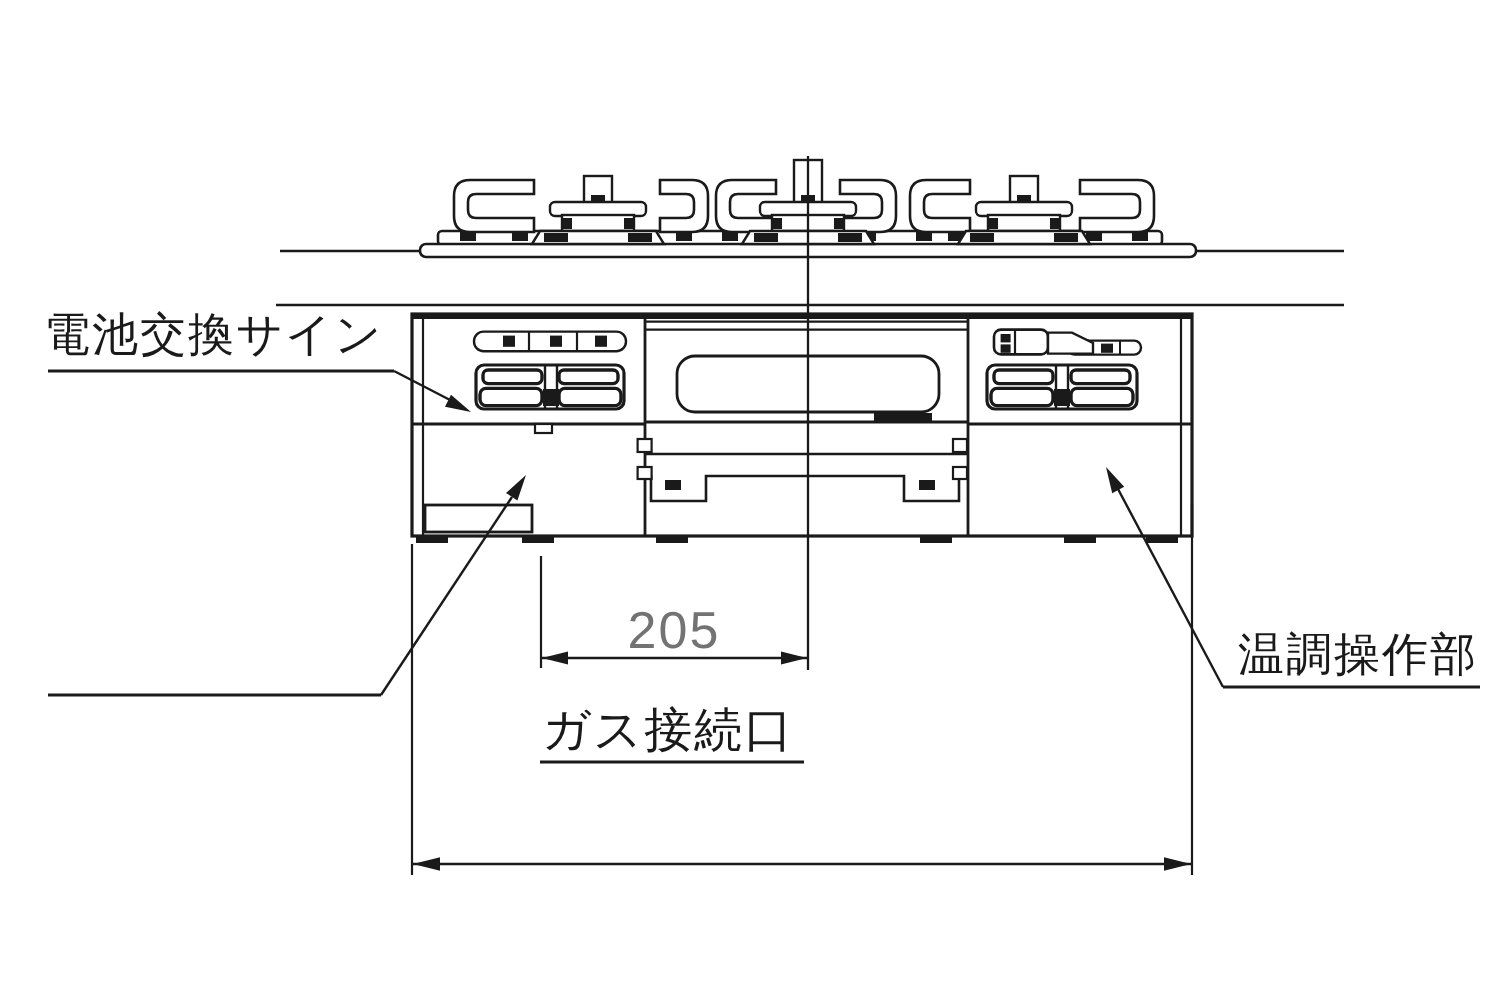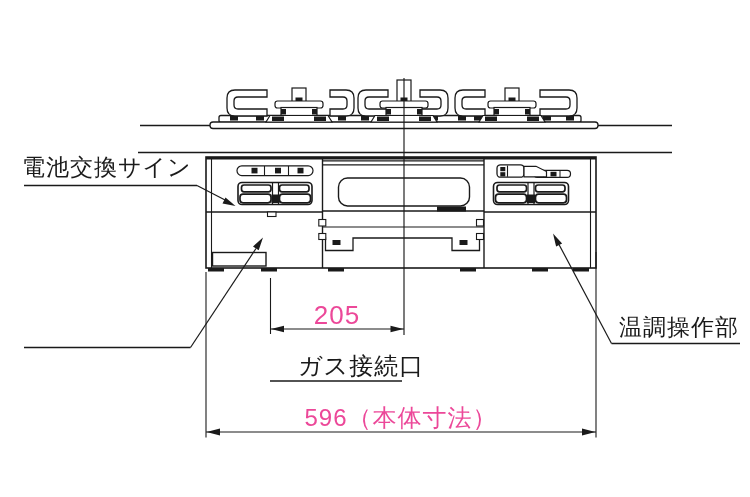--- a/index.html
+++ b/index.html
@@ -20,21 +20,21 @@
     letter-spacing:1px;
     white-space:nowrap;
     color:#1a1a1a;
   }
   .dimtext{
     position:absolute;
     font-family:"Liberation Sans","DejaVu Sans",sans-serif;
     letter-spacing:1px;
     text-align:center;
     white-space:nowrap;
-    color:#ec4899;
+    color:#737373;
   }
   .ln{stroke:#1a1a1a;fill:none;}
   .shape{stroke:#1a1a1a;fill:#ffffff;}
   .dark{fill:#1a1a1a;stroke:none;}
   .arrow{fill:#1a1a1a;stroke:none;}
 </style>
 </head>
 <body>
 
 <div class="canvas">
@@ -220,21 +220,20 @@
     <g>
       <path class="ln" stroke-width="1.4" d="M611.5,343.5 H740"></path>
       <path class="ln" stroke-width="1.2" d="M611.5,343.5 L559,244.5"></path>
       <polygon class="arrow" points="553,233.5 562.1,243.4 556.1,246.6"></polygon>
     </g>
   </svg>
 
   <div class="callout" style="left:22px;top:155px;">電池交換サイン</div>
 
 
-  <div class="callout" style="left:271px;top:353px;font-size:24px;margin-left:27px;">ガス接続口</div>
+  <div class="callout" style="left:271px;top:353px;font-size:24px;">ガス接続口</div>
 
   <div class="callout" style="left:619px;top:315px;text-align:right;">温調操作部</div>
 
   <div class="dimtext" style="left:270px;width:134px;top:300px;font-size:26px;">205</div>
 
-  <div class="dimtext" style="left:206px;width:390px;top:402px;font-size:24px;">596（本体寸法）</div>
 
 </div>
 
 </body></html>

